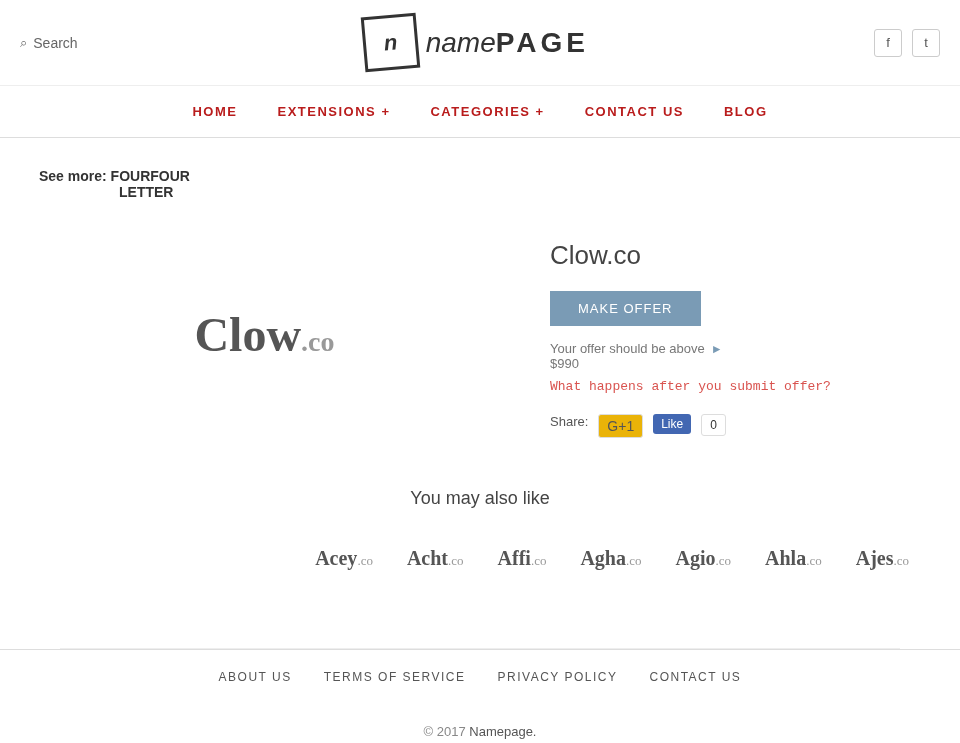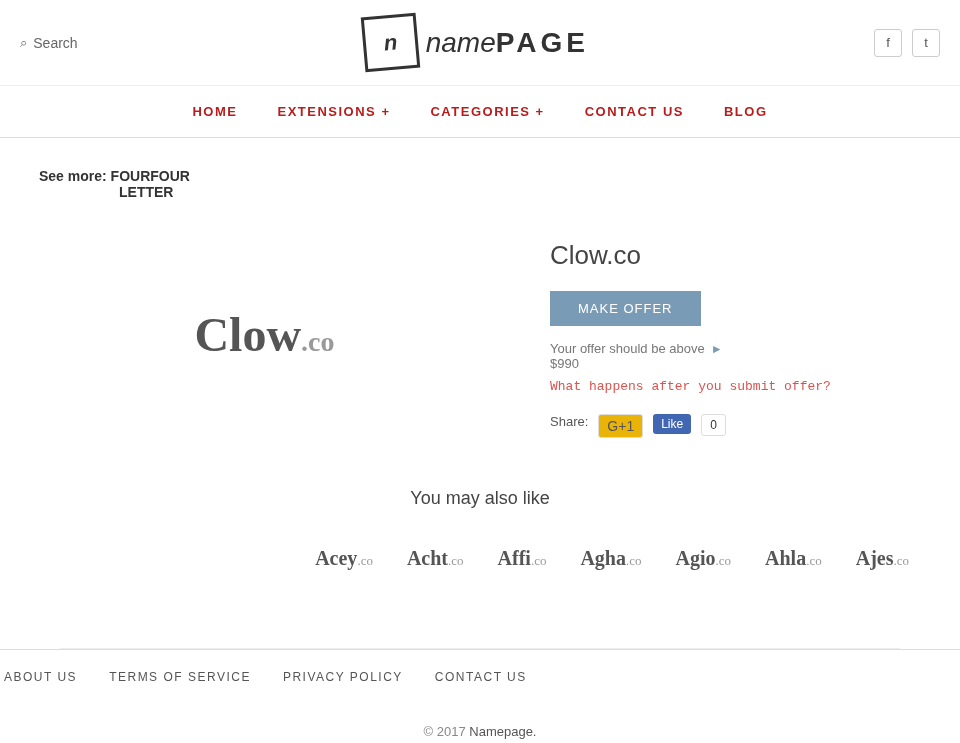--- a/index.html
+++ b/index.html
@@ -243,23 +243,23 @@
     }
     .domain-item .tld {
       font-size: 13px;
       color: #999;
       font-weight: normal;
     }
 
     
     .footer-links {
       border-top: 1px solid #ddd;
-      padding: 20px 4px;
-      display: flex;
-      justify-content: flex-start;
+      padding: 20px 16px;
+      display: flex;
+      justify-content: center;
       gap: 32px;
     }
     .footer-link {
       font-size: 12px;
       letter-spacing: 1.5px;
       color: #555;
       text-transform: uppercase;
       cursor: pointer;
     }
 

